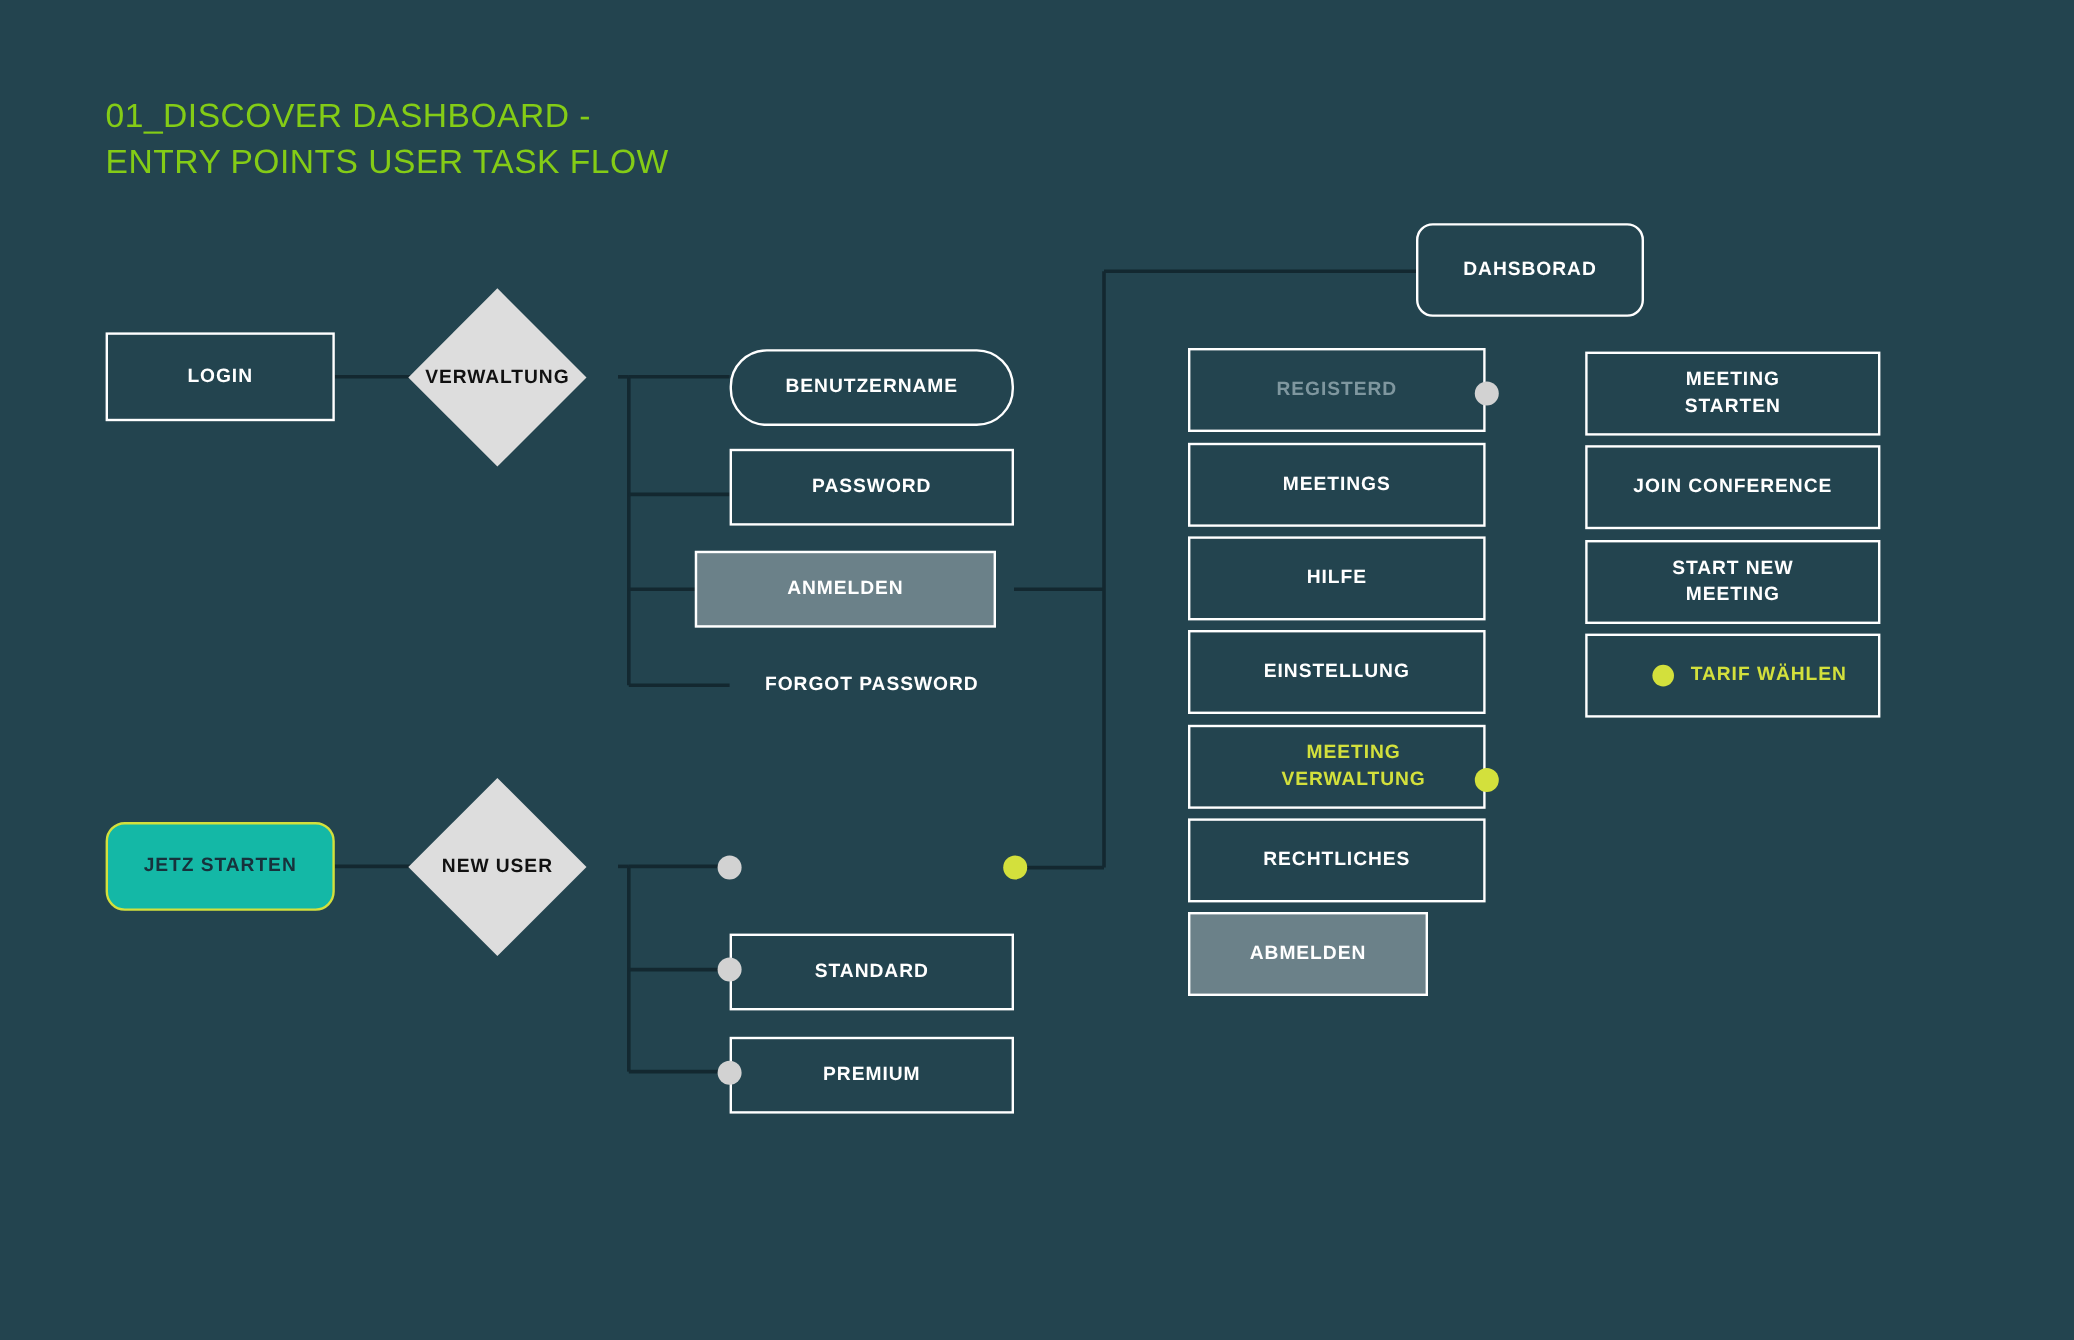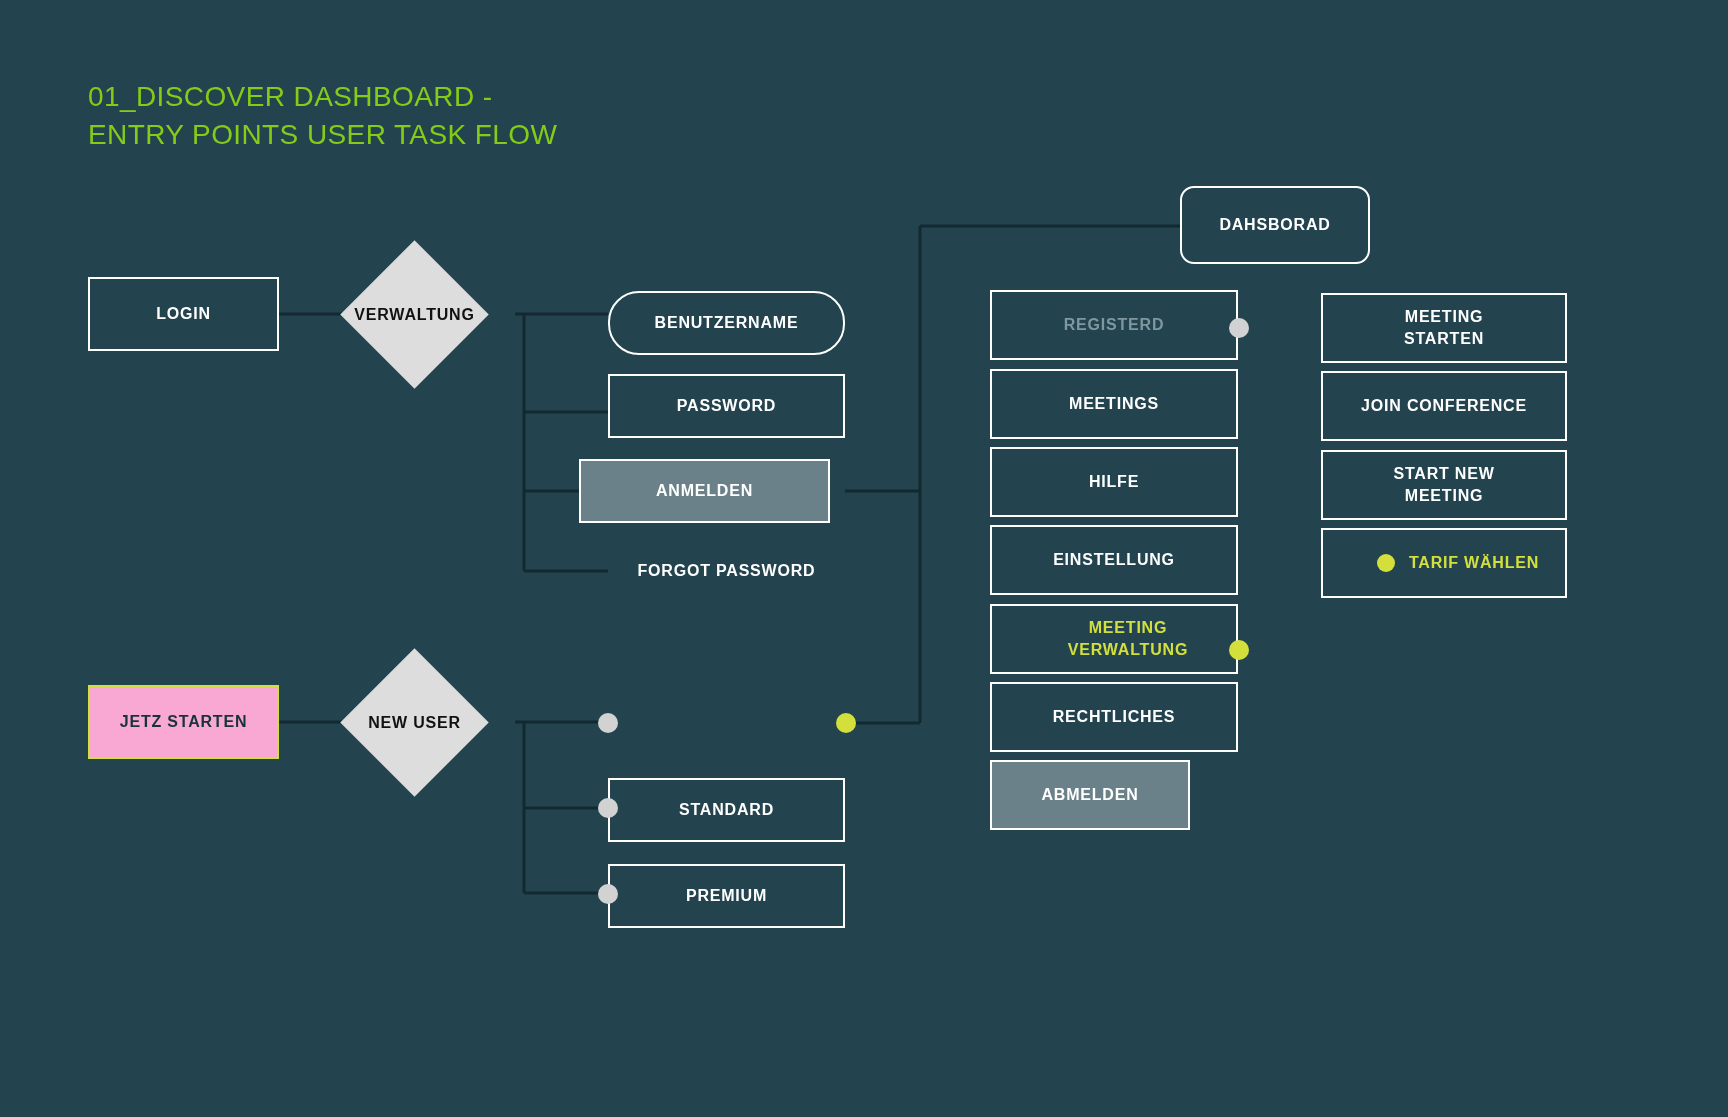--- a/index.html
+++ b/index.html
@@ -51,23 +51,24 @@
     letter-spacing: 0.8px;
     line-height: 1.35;
     border: 2px solid #ffffff;
     background: transparent;
   }
   .node.filled-gray {
     background: #6b8189;
     border-color: #ffffff;
   }
   .node.filled-lime {
-    background: #f9a8d4;
+    background: #14b8a6;
     border-color: #d3e03c;
     color: #17323c;
+    border-radius: 16px;
   }
   .node.rounded {
     border-radius: 14px;
   }
   .node.dim { color: #7f979f; }
   .node.lime-text { color: #d3e03c; padding-left: 28px; }
   .node.plain {
     border: none;
     background: transparent;
   }

